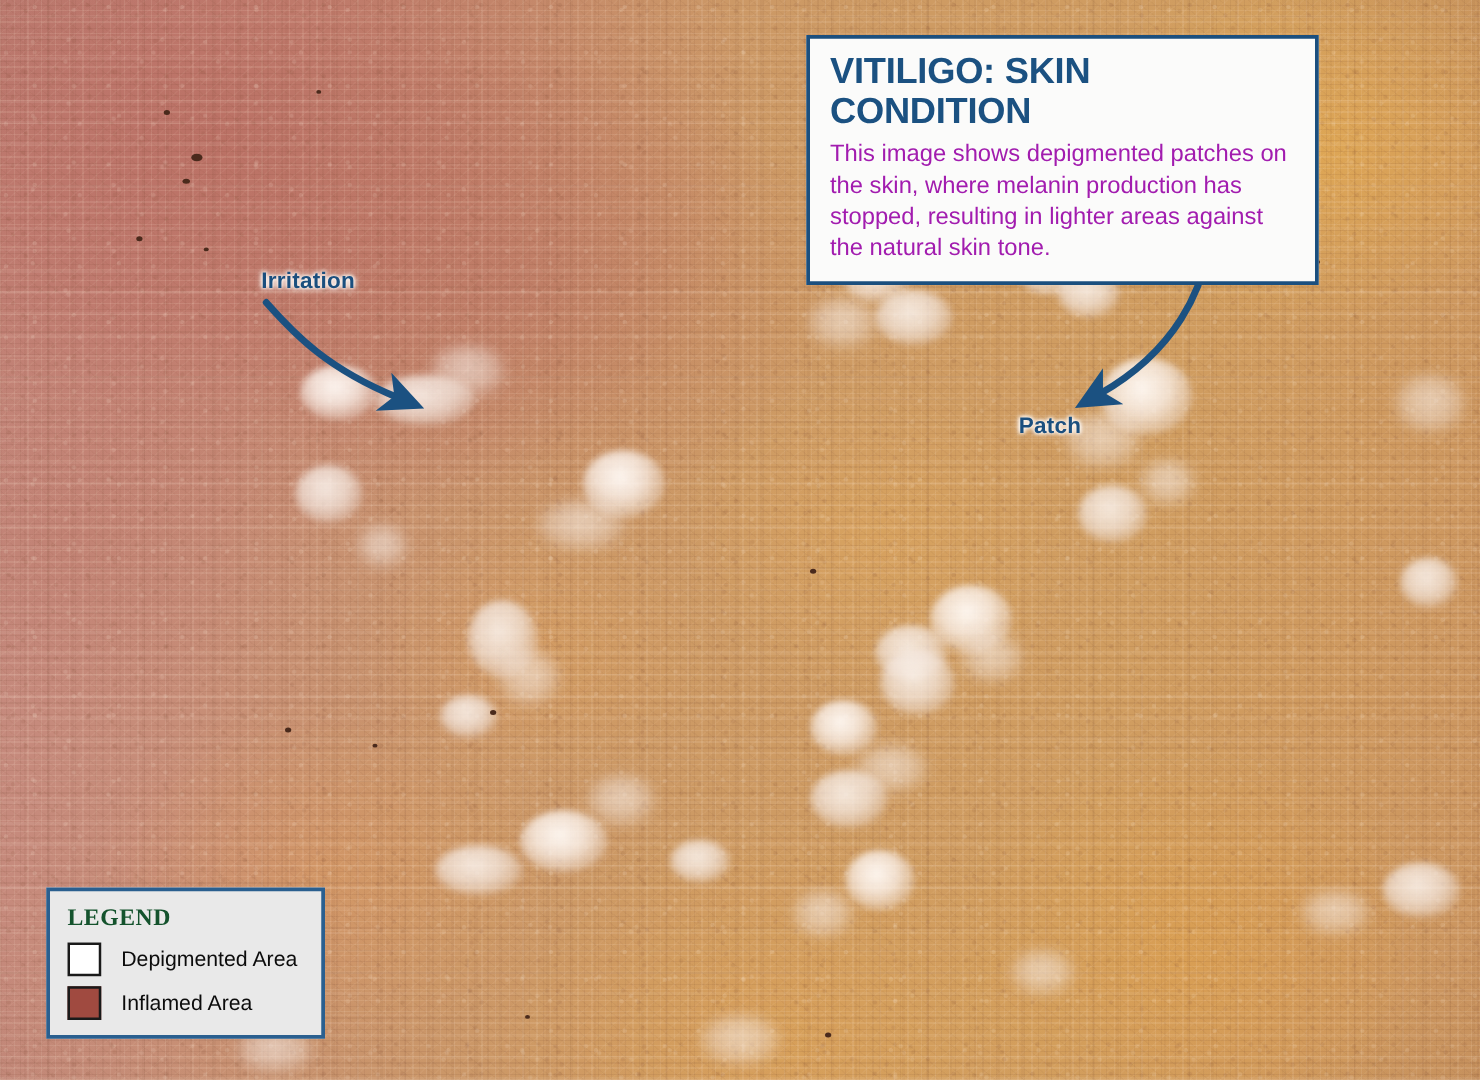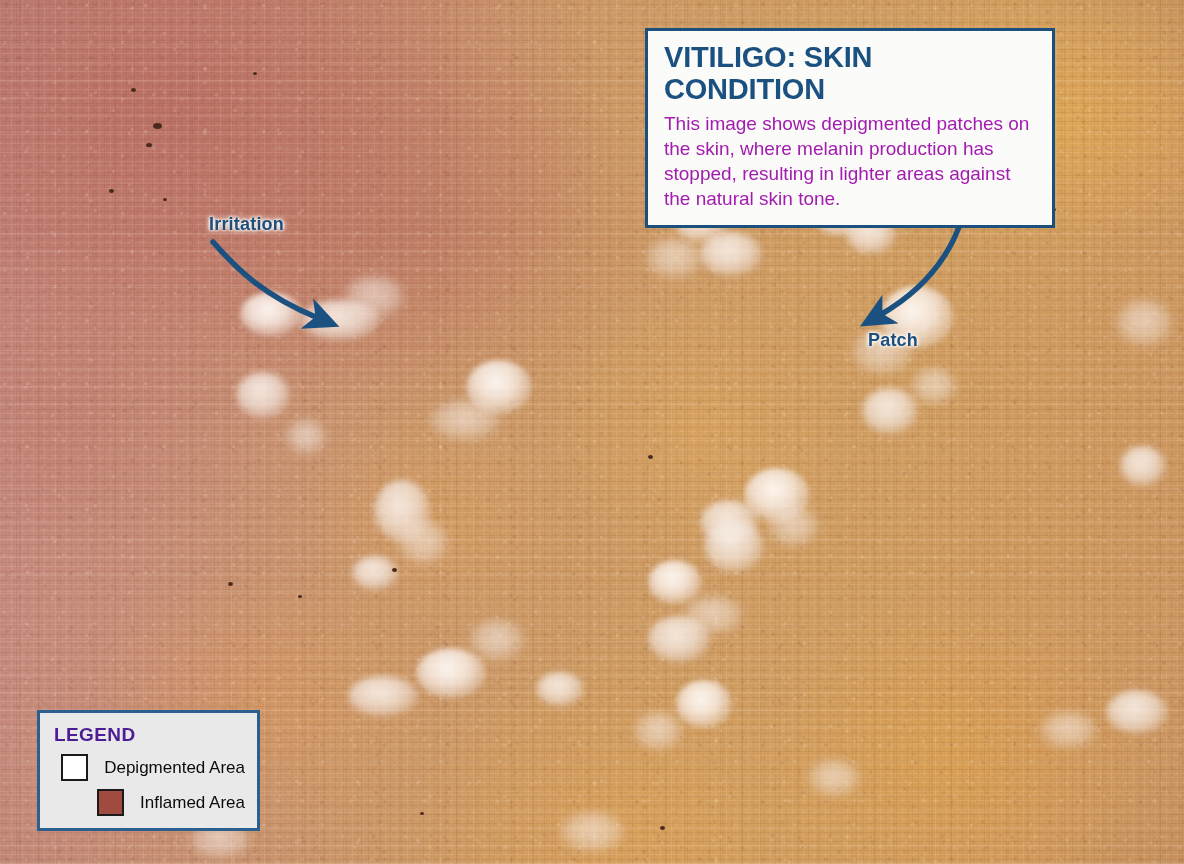--- a/index.html
+++ b/index.html
@@ -172,21 +172,21 @@
     letter-spacing: .2px;
     white-space: nowrap;
     text-shadow:
       0 0 4px rgba(255,250,245,0.95),
       0 0 7px rgba(255,250,245,0.85),
       1px 0 3px rgba(255,250,245,0.9),
       -1px 0 3px rgba(255,250,245,0.9);
     margin-left: 48px;
   }
   #label-irritation { left: 161px; top: 214px; }
-  #label-patch { left: 820px; top: 330px; }
+  #label-patch { left: 767px; top: 330px; }
 
   
   #info-box {
     position: absolute;
     left: 645px;
     top: 28px;
     width: 410px;
     box-sizing: border-box;
     background: #fbfbfa;
     border: 3px solid #1b4f7e;
@@ -214,29 +214,29 @@
     top: 710px;
     width: 223px;
     box-sizing: border-box;
     background: #e9e9e9;
     border: 3px solid #2a5f8f;
     padding: 11px 12px 12px 14px;
   }
   #legend-title {
     font-size: 19px;
     font-weight: bold;
-    color: #4c1d95;
+    color: #14532d;
     letter-spacing: .4px;
     margin: 0 0 8px 0;
+    font-family: Liberation Serif, serif;
   }
   .legend-row {
     display: flex;
     align-items: center;
     margin-bottom: 8px;
-    justify-content: flex-end;
   }
   .legend-row:last-child { margin-bottom: 0; }
   .swatch {
     width: 27px;
     height: 27px;
     border: 2px solid #1a1a1a;
     box-sizing: border-box;
     margin-right: 16px;
     flex: 0 0 auto;
   }

